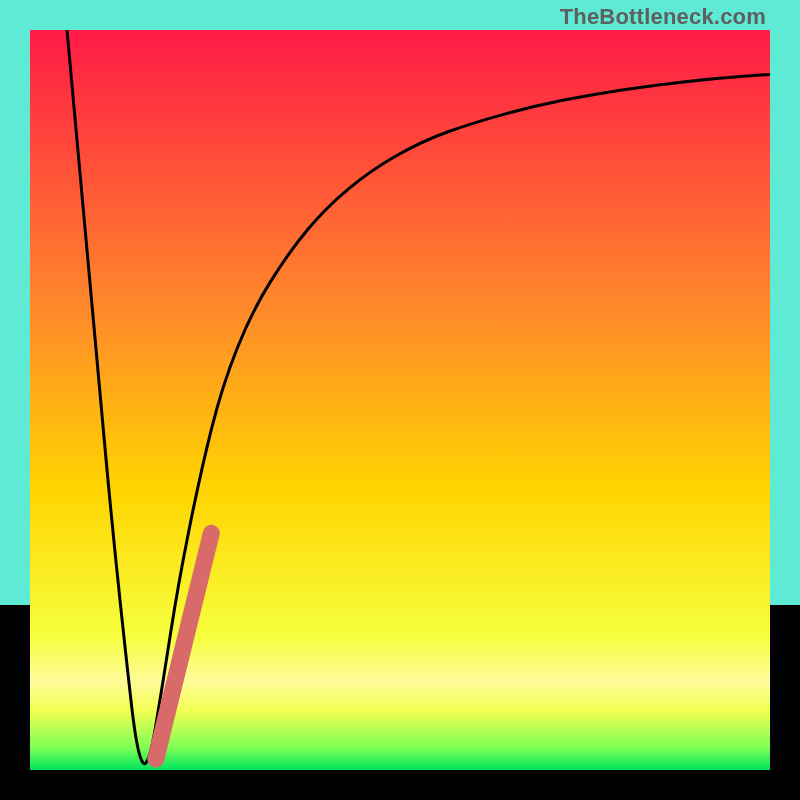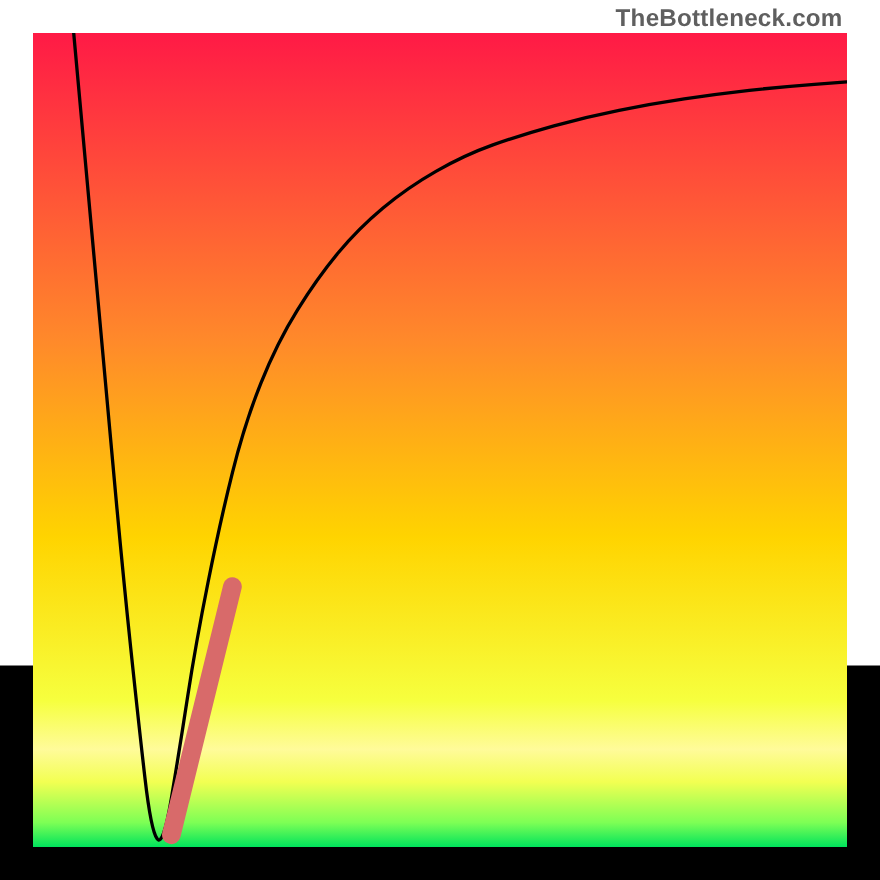--- a/index.html
+++ b/index.html
@@ -9,21 +9,21 @@
     height: 800px;
     background: #000;
     overflow: hidden;
   }
   .frame {
     position: absolute;
     left: 0;
     top: 0;
     width: 800px;
     height: 605px;
-    background: #ffffff;
+    background: #5eead4;
   }
   .plot {
     position: absolute;
     left: 30px;
     top: 30px;
     width: 740px;
     height: 740px;
     overflow: hidden;
   }
   .watermark {

